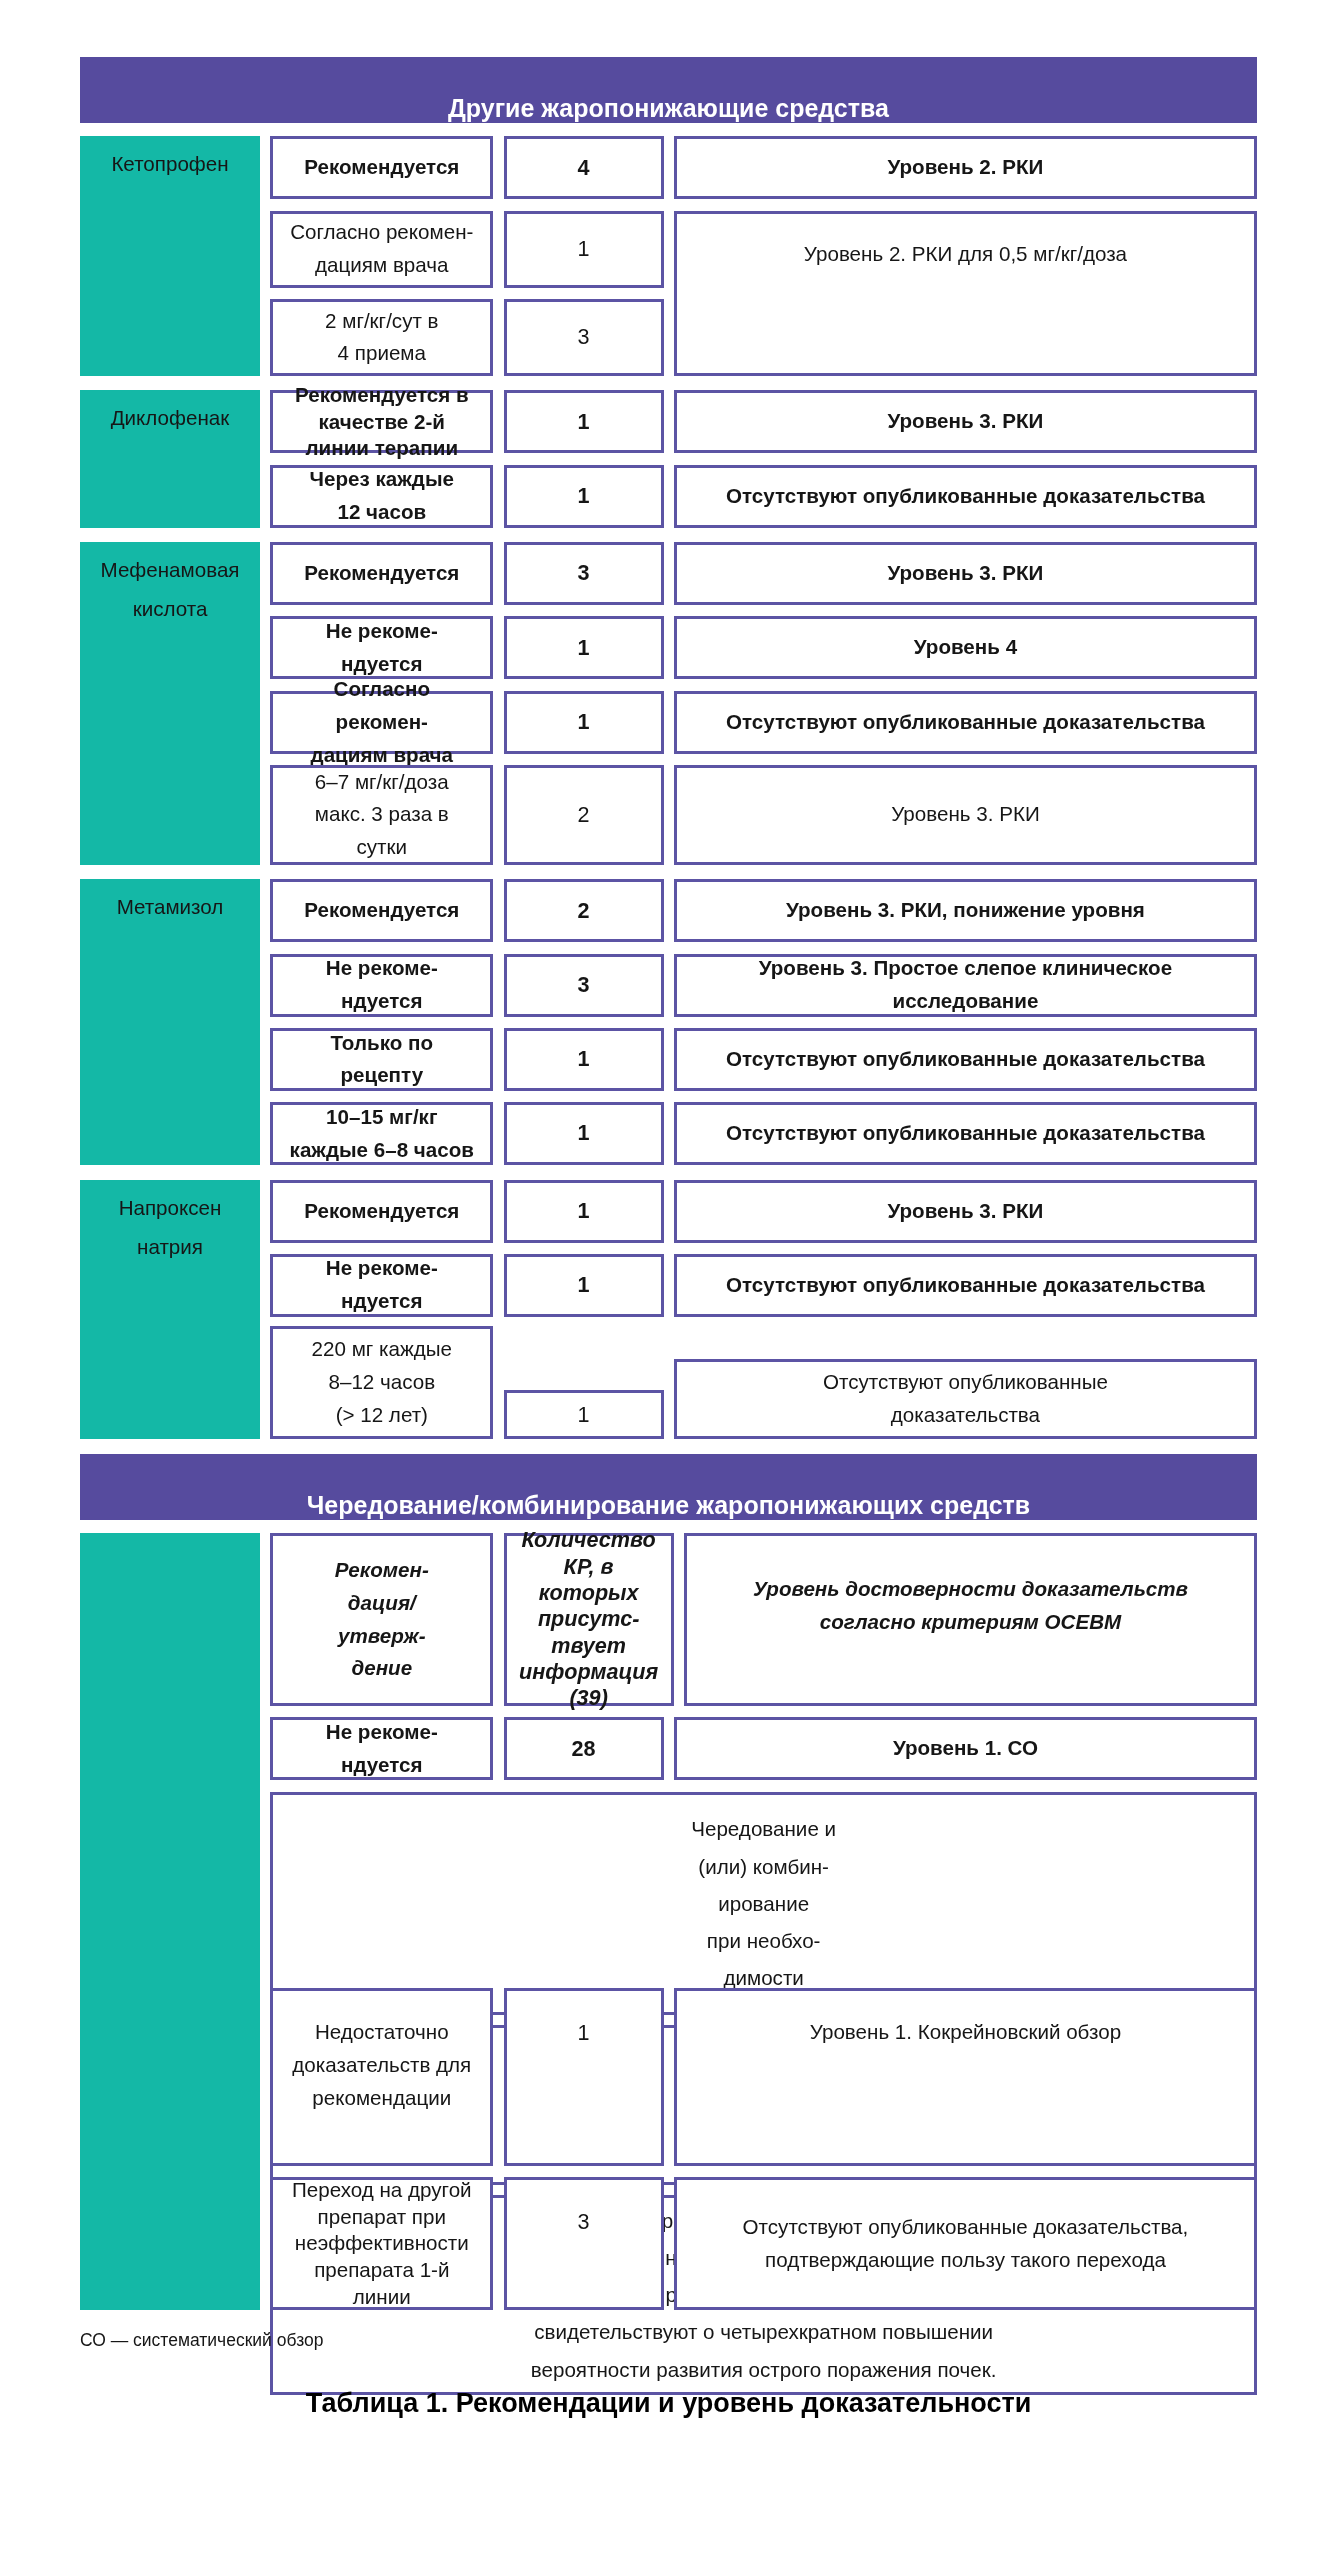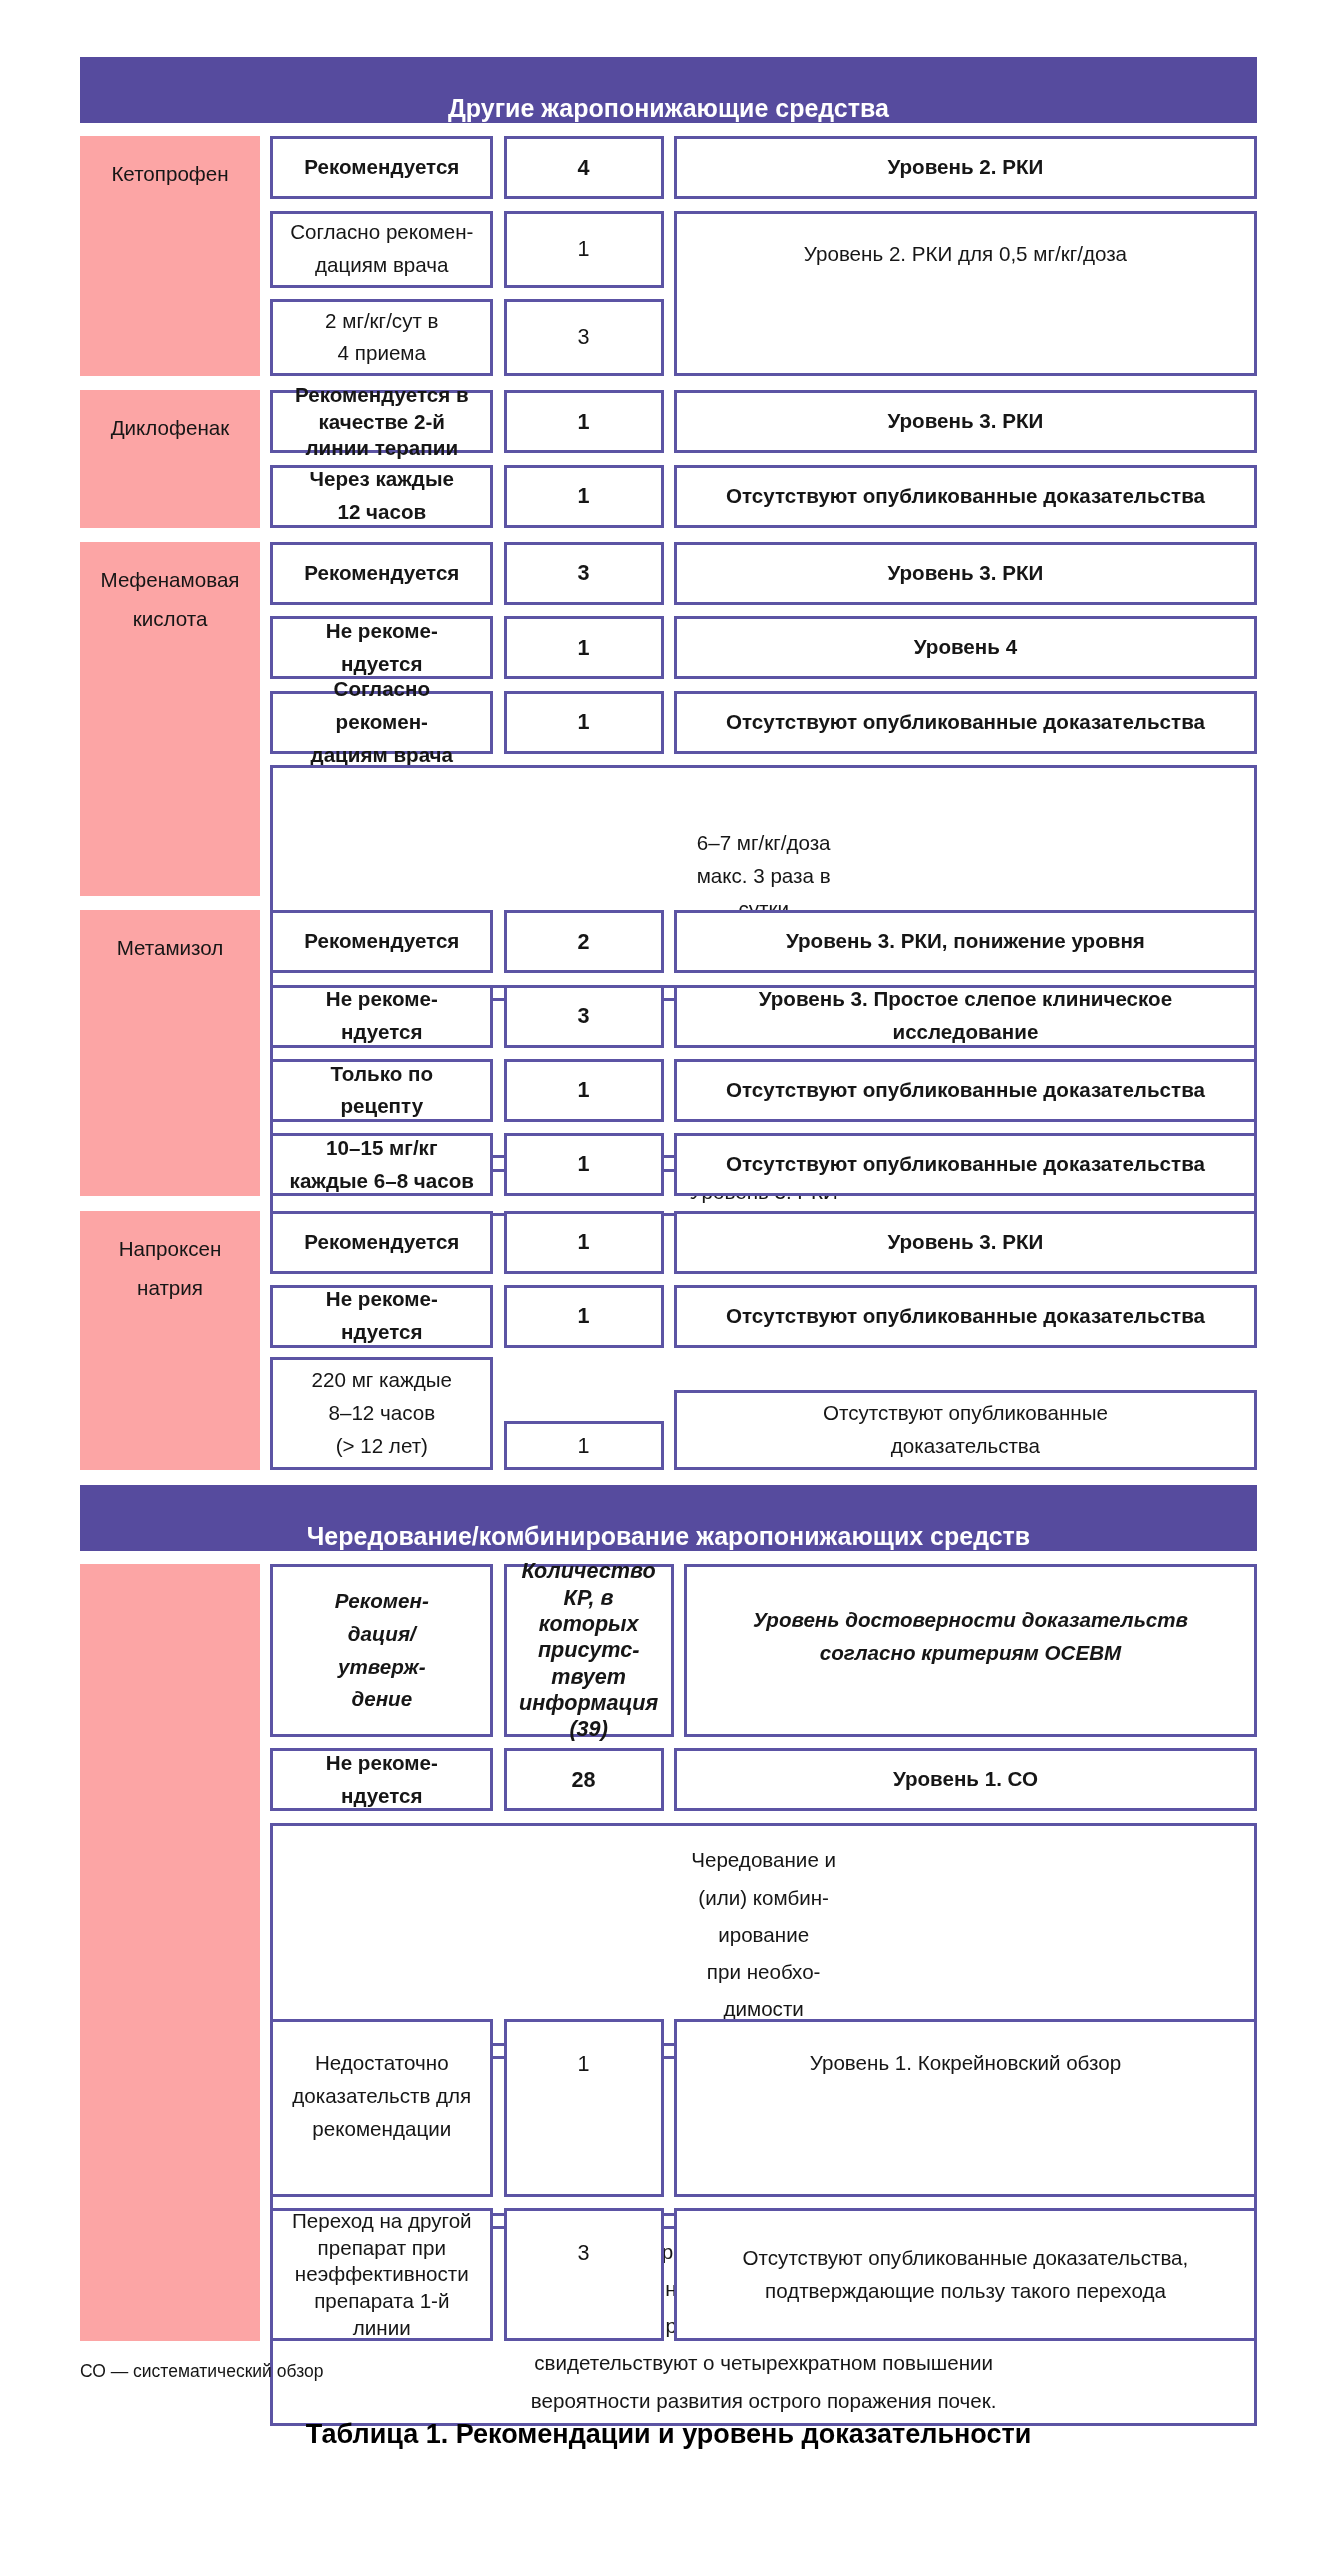--- a/index.html
+++ b/index.html
@@ -23,45 +23,45 @@
     font-size: 25px;
     font-weight: bold;
     display: flex; align-items: flex-end; justify-content: center;
     text-align: center;
   }
   .band.second { margin-top: 14.4px; }
   .group { display: flex; gap: 10.3px; margin-top: 13.4px; }
   .group + .group { margin-top: 14.4px; }
   .group-label {
     flex: 0 0 180px;
-    background: #fca5a5;
+    background: #14b8a6;
     font-size: 20.6px;
     text-align: center;
-    padding-top: 18px;
+    padding-top: 8px;
     line-height: 1.9;
     white-space: pre-line;
   }
   .rows { flex: 1; display: flex; flex-direction: column; gap: 11.3px; }
   .row { display: flex; gap: 10.3px; align-items: stretch; }
   .cell {
     background: #ffffff;
     border: 3.6px solid #5C54A4;
     display: flex; align-items: center; justify-content: center;
     text-align: center;
     font-size: 20.6px;
     line-height: 1.6;
     white-space: pre-line;
     padding: 4.1px 12.4px;
   }
   .cell.statement { flex: 0 0 223px; }
   .cell.count { flex: 0 0 160px; font-size: 21.6px; }
   .cell.evidence { flex: 1; }
   
   .h150 { height: 63px; font-weight: bold; }
-  .h205 { height: 131px; flex-direction: column; }
+  .h205 { height: 100px; }
   .h215 { height: 111px; align-items: flex-end; }
   .h270 { height: 133px; }
   .h300 { height: 178px; }
   .h335 { height: 173px; }
   .h360 { height: 185px; flex-direction: column; }
   
   .pair { display: flex; gap: 10.3px; align-items: stretch; }
   .pair-left { flex: 0 0 393px; display: flex; flex-direction: column; gap: 11.3px; }
   .subrow { display: flex; gap: 10.3px; height: 77px; align-items: stretch; }
   .pair .cell.evidence { align-items: flex-start; padding-top: 24px; }

